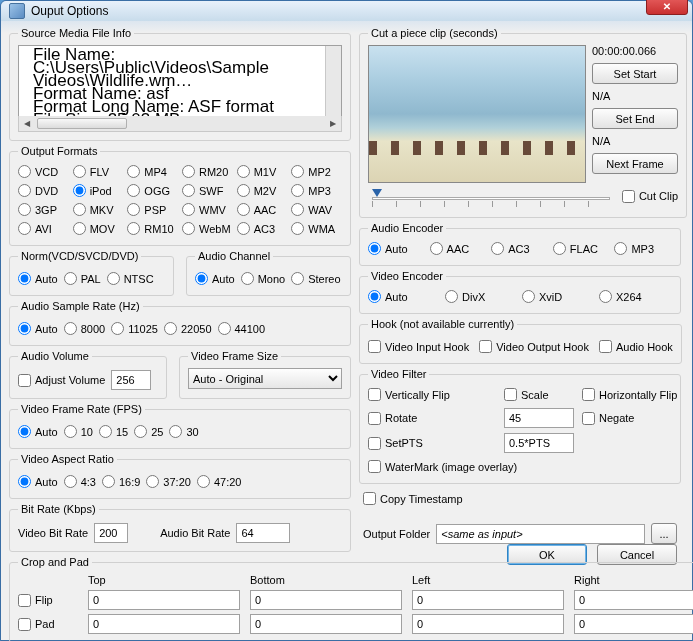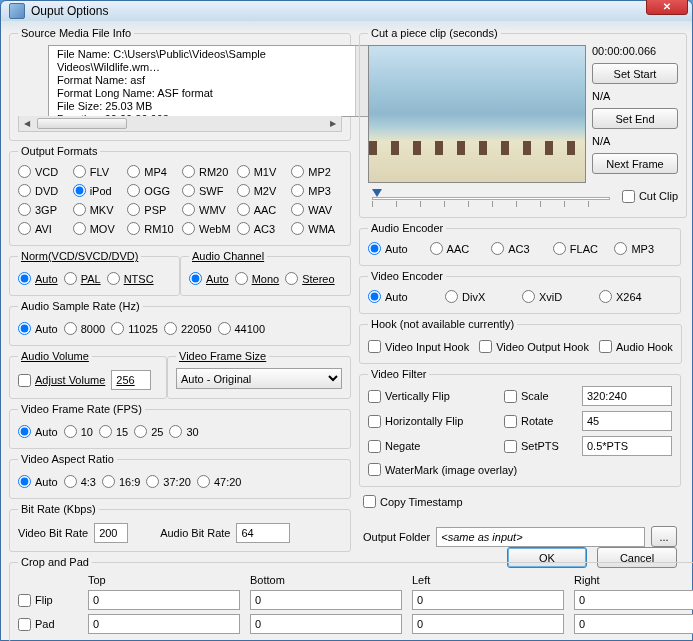--- a/index.html
+++ b/index.html
@@ -64,26 +64,25 @@
   font-size: 11px;
   padding: 0 3px;
   color: #000;
 }
 
 .textarea-like {
   width: 100%;
   height: 72px;
   border: 1px solid #a0a0a0;
   background: #fff;
-  font-size: 11px;
-  padding: 2px 8px;
+  font-size: 17px;
+  padding: 2px 14px;
   line-height: 13px;
   position: relative;
   overflow: hidden;
-  margin-left: 30px;
 }
 .textarea-like .sb-v {
   position: absolute; right: 0; top: 0; bottom: 0; width: 16px;
   background: #e8e8e8; border-left: 1px solid #c8c8c8;
 }
 .scrollbar-h {
   height: 16px; width: 100%;
   background: #e8e8e8;
   border: 1px solid #c8c8c8;
   border-top: none;
@@ -139,21 +138,21 @@
   border-radius: 3px;
   background: linear-gradient(to bottom, #fdfdfd, #e3e3e3);
   font-size: 11px;
   padding: 0 8px;
 }
 button.btn.primary {
   border: 1px solid #2f84c5;
   box-shadow: 0 0 0 1px #6fb3e6 inset;
 }
 
-.two-fs { display: flex; gap: 0; text-decoration: underline; }
+.two-fs { display: flex; gap: 12px; }
 .two-fs fieldset { flex: 1; }
 
 .crop-grid {
   display: grid;
   grid-template-columns: 60px repeat(4, 1fr);
   gap: 4px 10px;
   align-items: center;
 }
 .crop-grid .hdr { text-align: left; font-size: 11px; }
 
@@ -633,21 +632,20 @@
         <legend>Video Filter</legend>
         <div class="filter-grid">
           <label class="check">
               <input type="checkbox" style="">
               <span>Vertically Flip</span>
             </label>
           <label class="check">
               <input type="checkbox" style="">
               <span>Scale</span>
             </label>
-          <input type="text" value="320:240" style="">
 
           <label class="check">
               <input type="checkbox" style="">
               <span>Horizontally Flip</span>
             </label>
           <label class="check">
               <input type="checkbox" style="">
               <span>Rotate</span>
             </label>
           <input type="text" value="45" style="">

